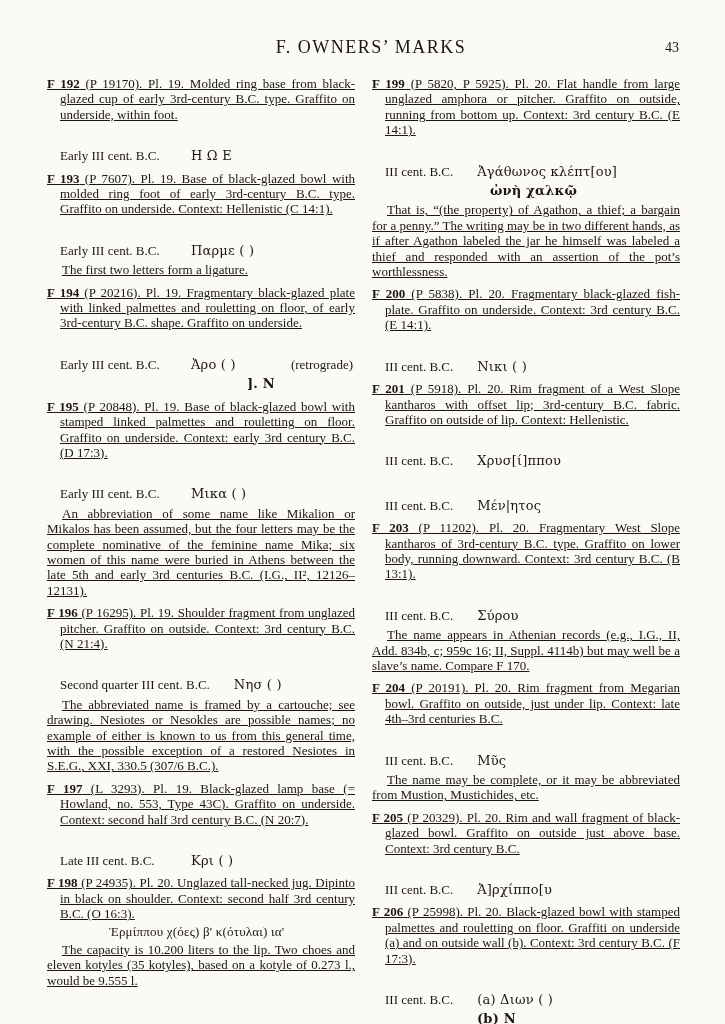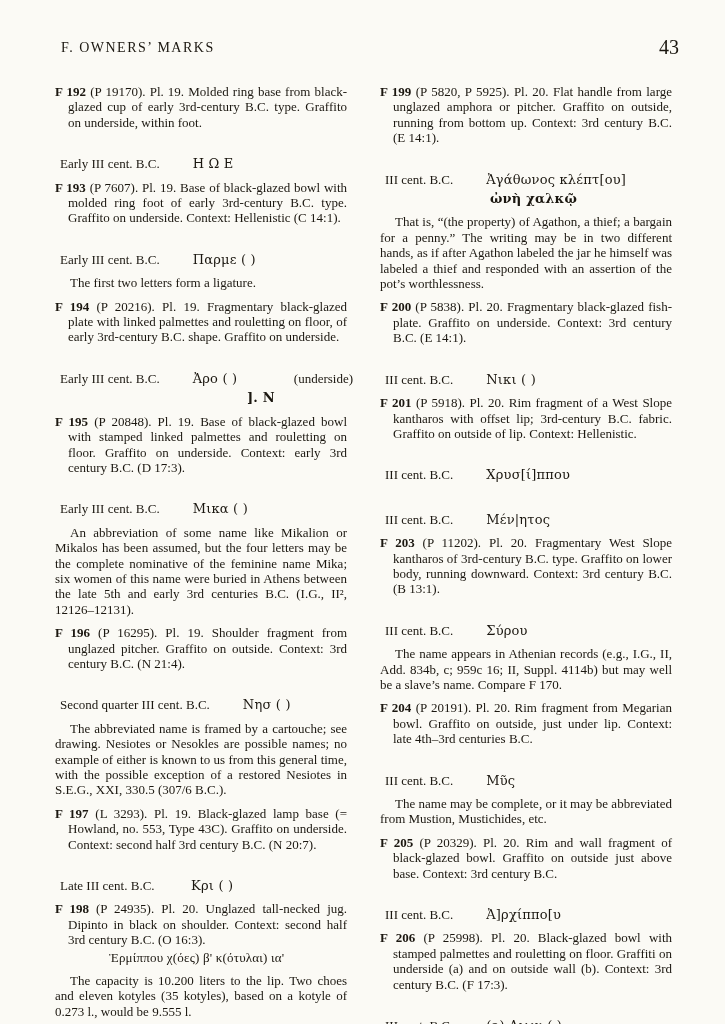--- a/index.html
+++ b/index.html
@@ -6,52 +6,52 @@
   body {
     width: 725px;
     height: 1024px;
     overflow: hidden;
     background: #fbfaf5;
     color: #1b1710;
     font-family: "Liberation Serif", "DejaVu Serif", serif;
     font-size: 13px;
     line-height: 15.4px;
   }
-  p { margin: 8px; }
+  p { margin: 0; text-decoration: underline; }
   .page { padding: 40px 44px 0 47px; }
 
   .page-header { position: relative; height: 24px; margin-bottom: 12px; }
   .header-title {
     position: absolute; left: 14px; right: 0;
-    text-align: left;
-    font-size: 14px;
+    text-align: center;
+    font-size: 18px;
     letter-spacing: 1.5px;
   }
-  .page-number { position: absolute; right: 2px; top: 0; font-size: 20px; }
+  .page-number { position: absolute; right: 2px; top: 0; font-size: 14px; }
 
   .columns { display: flex; gap: 17px; }
   .col { width: 308px; }
 
   .entry { margin-bottom: 7px; }
   .entry-head {
     text-align: justify;
     padding-left: 13px;
     text-indent: -13px;
     margin-bottom: 1px;
   }
   .entry-id { font-weight: 700; }
 
   .date-line {
     display: flex;
     align-items: baseline;
     margin: 4px 0 4px 13px;
   }
   .date-label {
     min-width: 131px;
-    padding-right: 33px;
+    padding-right: 24px;
     box-sizing: border-box;
     flex-shrink: 0;
   }
   .col-right .date-label { min-width: 92px; }
 
   .greek { font-family: "DejaVu Serif", serif; letter-spacing: 0.2px; margin-top: 22px; }
 
   .graffito-right { margin-left: auto; padding-right: 2px; }
 
   .graffito-line2 { margin: 0 0 4px 200px; font-weight: bold; }
@@ -89,21 +89,21 @@
             <span class="date-label">Early III cent. B.C.</span>
             <span class="graffito greek">Παρμε (  )</span>
           </div>
           <p class="note">The first two letters form a ligature.</p>
         </article>
         <article class="entry entry-f194">
           <p class="entry-head"><span class="entry-id">F 194</span> <span class="entry-body-text">(P 20216). Pl. 19. Fragmentary black-glazed plate with linked palmettes and rouletting on floor, of early 3rd-century B.C. shape. Graffito on underside.</span></p>
           <div class="date-line">
             <span class="date-label">Early III cent. B.C.</span>
             <span class="graffito greek">Ἀρο (  )</span>
-            <span class="graffito-right">(underside)</span>
+            <span class="graffito-right">(retrograde)</span>
           </div>
           <div class="graffito-line2 greek">]. Ν</div>
         </article>
         <article class="entry entry-f195">
           <p class="entry-head"><span class="entry-id">F 195</span> <span class="entry-body-text">(P 20848). Pl. 19. Base of black-glazed bowl with stamped linked palmettes and rouletting on floor. Graffito on underside. Context: early 3rd century B.C. (D 17:3).</span></p>
           <div class="date-line">
             <span class="date-label">Early III cent. B.C.</span>
             <span class="graffito greek">Μικα (  )</span>
           </div>
           <p class="note">An abbreviation of some name like Mikalion or Mikalos has been assumed, but the four letters may be the complete nominative of the feminine name Mika; six women of this name were buried in Athens between the late 5th and early 3rd centuries B.C. (I.G., II², 12126–12131).</p>

